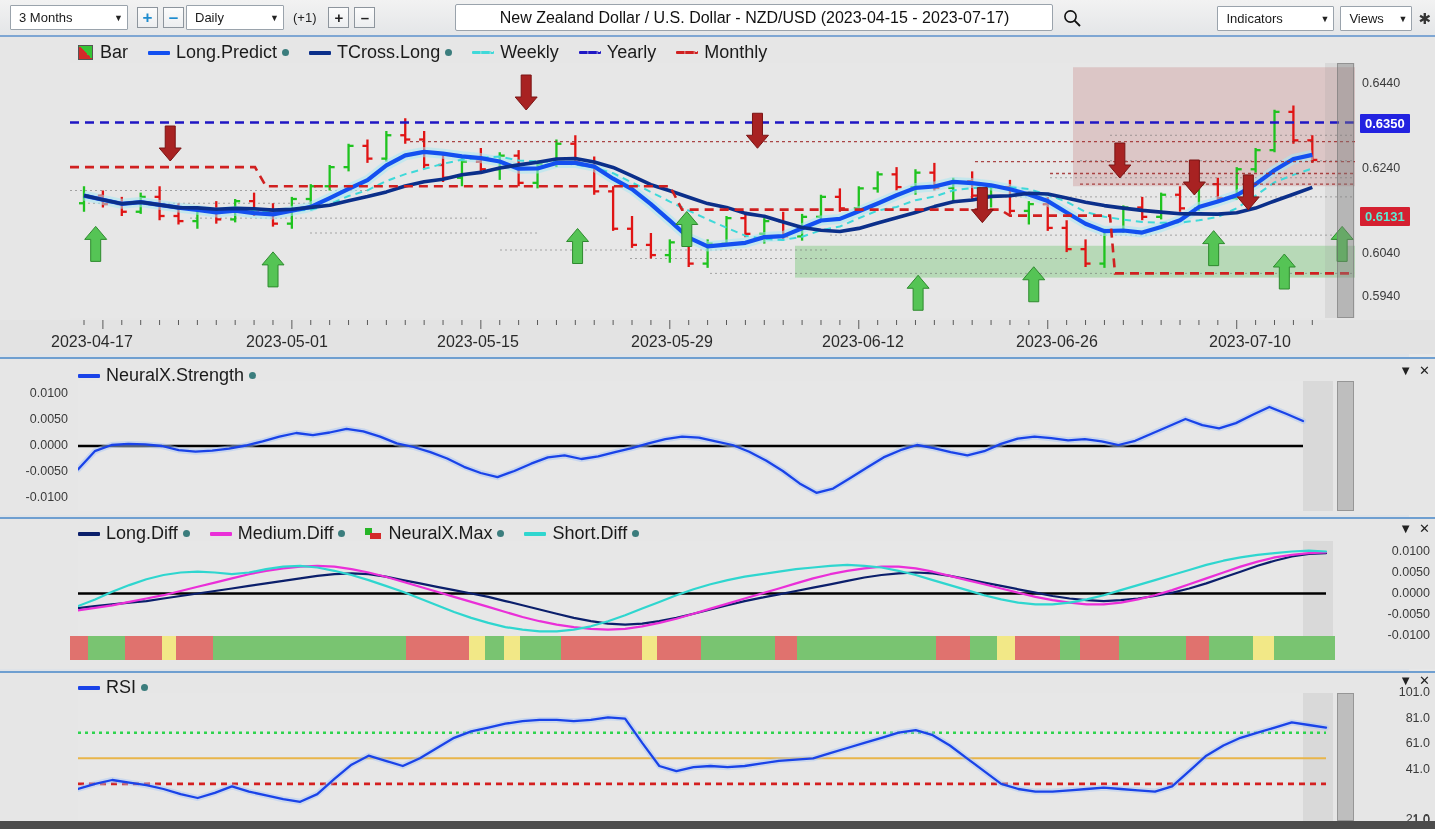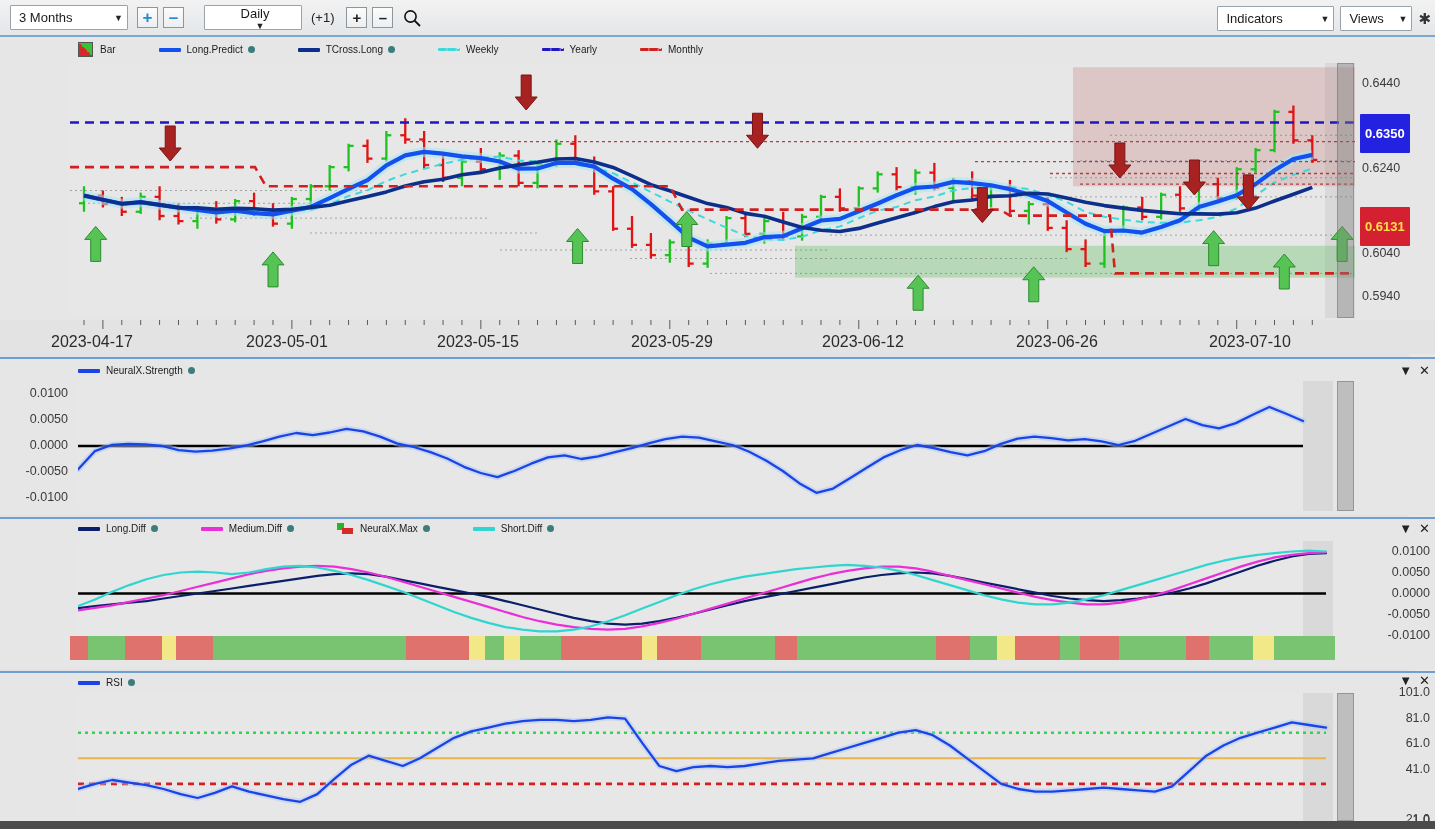--- a/index.html
+++ b/index.html
@@ -19,21 +19,21 @@
     border-bottom: 2px solid #7ea6d3;
   }
   .combo {
     height: 25px; background: #ffffff; border: 1px solid #9aa3ac;
     display: flex; align-items: center; justify-content: space-between;
     padding: 0 4px 0 8px; font-size: 13px; color: #1a1a1a; cursor: pointer;
     border-radius: 1px;
   }
   .combo .caret { font-size: 9px; margin-left: 10px; color: #222; }
   .combo-3months { width: 118px; margin-left: 6px; }
-  .combo-daily { width: 98px; margin-left: 20px; flex-direction: column; }
+  .combo-daily { width: 98px; margin-left: 2px; }
   .combo-indicators { width: 117px; }
   .combo-views { width: 72px; }
   .sqbtn {
     width: 21px; height: 21px; margin-left: 5px;
     border: 1px solid #8d959d; background: linear-gradient(#fcfcfc,#eceef0);
     display: flex; align-items: center; justify-content: center;
     font-size: 15px; font-weight: bold; line-height: 1; cursor: pointer;
     color: #222;
   }
   .sqbtn.blue { color: #1e8ccf; font-size: 17px; }
@@ -52,38 +52,38 @@
   .panel { position: absolute; left: 0; width: 1435px; background: #e6e6e6;
            border-top: 2px solid #6f9fd0; }
   #panel-price  { top: 37px;  height: 317px; border-top: none; }
   #panel-nx     { top: 357px; height: 158px; }
   #panel-diff   { top: 517px; height: 152px; }
   #panel-rsi    { top: 671px; height: 150px; }
   .statusbar { position:absolute; left:0; top:821px; width:1435px; height:8px; background:#4c4c4c; }
 
   .plot { position: absolute; background: #e7e7e7; overflow: hidden; }
   .legend { position: absolute; display: flex; align-items: center; z-index: 30;
-            font-size: 10px; color: #1b1b1b; gap: 23px; }
+            font-size: 18px; color: #1b1b1b; }
   .leg-item { display: flex; align-items: center; margin-right: 20px; white-space: nowrap; }
   .leg-swatch { width: 22px; height: 4px; margin-right: 6px; border-radius: 1px; }
   .leg-swatch.dash { height: 0; border-top: 3px dashed; width: 22px; }
   .leg-dot { width: 7px; height: 7px; border-radius: 50%; background: #3b7d7d;
              margin-left: 5px; display:inline-block; }
   .leg-bar-ico { width: 15px; height: 15px; margin-right: 7px;
     background: linear-gradient(45deg, #d42a2a 0 50%, #36c436 50% 100%);
     border: 1px solid #555; }
   .leg-nxmax-ico { width: 16px; height: 11px; margin-right: 7px; position: relative; }
   .leg-nxmax-ico::before { content:""; position:absolute; left:0; top:0; width:7px; height:7px; background:#27b527; }
   .leg-nxmax-ico::after { content:""; position:absolute; right:0; bottom:0; width:11px; height:6px; background:#d42a2a; }
 
   .axis-label { position: absolute; font-size: 12.5px; color: #3a3a3a;
                 text-align: right; white-space: nowrap; }
   .axis-label.left { text-align: left; }
   .price-tag { position: absolute; font-size: 13px; font-weight: bold;
-               padding: 12px 5px; border-radius: 1px; white-space: nowrap; }
+               padding: 2px 5px; border-radius: 1px; white-space: nowrap; }
   .xlabel { position: absolute; font-size: 16px; color: #2b2b2b; white-space: nowrap; }
   .xaxis-band { position: absolute; left: 0; width: 1435px; height: 34px;
                 background: #e3e3e3; }
   .panel-ctrls { position: absolute; right: 5px; display: flex; align-items: center; z-index: 40; }
   .panel-ctrls span { font-size: 13px; margin-left: 7px; cursor: pointer; color: #222; }
   .scroll-thumb { position: absolute; background: rgba(130,130,130,0.40);
                   border: 1px solid rgba(110,110,110,0.5); z-index: 25; }
   svg { display: block; }
   .ticks { position:absolute; }
 </style>
@@ -102,20 +102,23 @@
       <div class="sqbtn blue">–</div>
     </div>
     <div class="combo combo-daily">
       <span>Daily</span>
       <span class="caret">▼</span>
     </div>
     <span class="paren">(+1)</span>
     <div class="plusminus-group">
       <div class="sqbtn">+</div>
       <div class="sqbtn">–</div>
+    </div>
+    <div class="symbol-box">
+      <span>New Zealand Dollar / U.S. Dollar - NZD/USD (2023-04-15 - 2023-07-17)</span>
     </div>
     <span class="search-ico">
       <svg width="20" height="20" viewBox="0 0 20 20">
         <circle cx="8.5" cy="8.5" r="5.6" fill="none" stroke="#111" stroke-width="1.6"></circle>
         <line x1="12.6" y1="12.6" x2="18" y2="18" stroke="#111" stroke-width="1.9"></line>
       </svg>
     </span>
     <div class="tb-right">
       <div class="combo combo-indicators">
         <span>Indicators</span>
@@ -434,21 +437,21 @@
         </svg>
       </div>
     <div class="scroll-thumb" style="left:1337px; top:26px; width:17px; height:255px;"></div>
     <div id="price-yaxis">
         <div class="axis-label" style="left: 1362px; top: 39.25px;">0.6440</div>
         <div class="axis-label" style="left: 1362px; top: 124.25px;">0.6240</div>
         <div class="axis-label" style="left: 1362px; top: 209.25px;">0.6040</div>
         <div class="axis-label" style="left: 1362px; top: 251.75px;">0.5940</div>
         <div class="price-tag" style="background: rgb(34, 34, 224); color: rgb(255, 255, 255); left: 1360px; top: 76.5px;">0.6350</div>
         <div class="price-tag" style="background: rgb(58, 214, 206); color: rgb(10, 10, 10); left: 1440px; top: 139.825px;">0.6201</div>
-        <div class="price-tag" style="background: rgb(212, 32, 48); color: #fde047; left: 1360px; top: 169.575px;">0.6131</div>
+        <div class="price-tag" style="background: rgb(212, 32, 48); color: #5eead4; left: 1360px; top: 169.575px;">0.6131</div>
       </div>
     <div class="xaxis-band" style="top:283px;">
       <div class="ticks" id="price-ticks" style="left:70px; top:0px; width:1285px; height:10px;">
           <svg width="1285" height="10" viewBox="0 0 1285 10">
             <line x1="14" y1="0" x2="14" y2="5" stroke="#5a5a5a" stroke-width="1"></line>
             <line x1="32.89705882352941" y1="0" x2="32.89705882352941" y2="9" stroke="#5a5a5a" stroke-width="1"></line>
             <line x1="51.794117647058826" y1="0" x2="51.794117647058826" y2="5" stroke="#5a5a5a" stroke-width="1"></line>
             <line x1="70.69117647058823" y1="0" x2="70.69117647058823" y2="5" stroke="#5a5a5a" stroke-width="1"></line>
             <line x1="89.58823529411765" y1="0" x2="89.58823529411765" y2="5" stroke="#5a5a5a" stroke-width="1"></line>
             <line x1="108.48529411764707" y1="0" x2="108.48529411764707" y2="5" stroke="#5a5a5a" stroke-width="1"></line>

